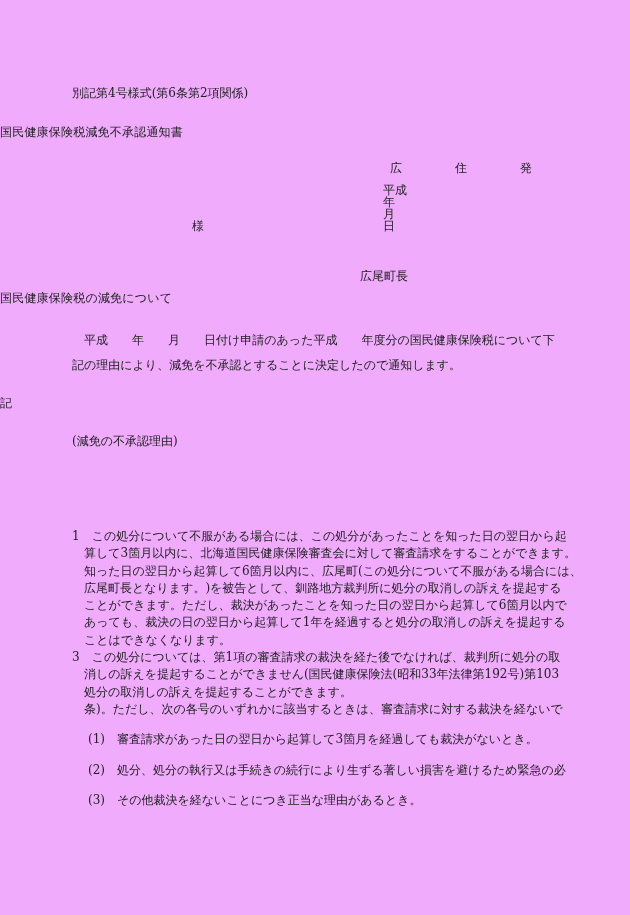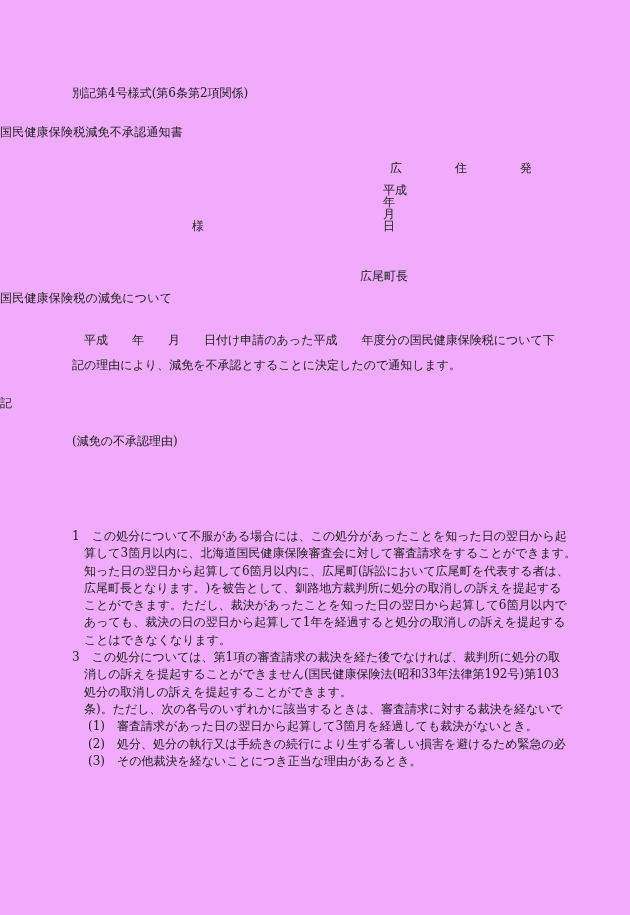--- a/index.html
+++ b/index.html
@@ -27,21 +27,21 @@
   .body-para   { left: 72px;  top: 328px; width: 520px; }
   .body-para .line { line-height: 25px; }
   .marker      { top: 397px; }
   .reason      { left: 72px;  top: 435px; }
   .appeal      { left: 72px;  top: 528px; width: 540px; }
   .appeal .line { line-height: 17.3px; }
 
   .line { white-space: nowrap; }
   .ind0 { padding-left: 0; }
   .ind1 { padding-left: 12px; }
-  .ind2 { padding-left: 16px; }
+  .ind2 { padding-left: 16px; margin-top: 13px; }
   .ind3 { padding-left: 36px; }
 </style>
 </head>
 <body>
 
 <div class="page">
 
   <div class="abs form-number">別記第4号様式(第6条第2項関係)</div>
 
   <div class="abs center title">国民健康保険税減免不承認通知書</div>
@@ -71,21 +71,21 @@
   <div class="abs center subject">国民健康保険税の減免について</div>
 
   <div class="abs center marker">記</div>
 
   <div class="abs reason">(減免の不承認理由)</div>
 
   <div class="abs appeal">
     <div>
         <div class="line ind0">1　この処分について不服がある場合には、この処分があったことを知った日の翌日から起</div>
         <div class="line ind1">算して3箇月以内に、北海道国民健康保険審査会に対して審査請求をすることができます。</div>
-        <div class="line ind1">知った日の翌日から起算して6箇月以内に、広尾町(訴訟において広尾町を代表する者は、</div>
+        <div class="line ind1">知った日の翌日から起算して6箇月以内に、広尾町(この処分について不服がある場合には、</div>
         <div class="line ind1">広尾町長となります。)を被告として、釧路地方裁判所に処分の取消しの訴えを提起する</div>
         <div class="line ind1">ことができます。ただし、裁決があったことを知った日の翌日から起算して6箇月以内で</div>
         <div class="line ind1">あっても、裁決の日の翌日から起算して1年を経過すると処分の取消しの訴えを提起する</div>
         <div class="line ind1">ことはできなくなります。</div>
         <div class="line ind0">3　この処分については、第1項の審査請求の裁決を経た後でなければ、裁判所に処分の取</div>
         <div class="line ind1">消しの訴えを提起することができません(国民健康保険法(昭和33年法律第192号)第103</div>
         <div class="line ind1">処分の取消しの訴えを提起することができます。</div>
         <div class="line ind1">条)。ただし、次の各号のいずれかに該当するときは、審査請求に対する裁決を経ないで</div>
         <div class="line ind2">(1)　審査請求があった日の翌日から起算して3箇月を経過しても裁決がないとき。</div>
         <div class="line ind2">(2)　処分、処分の執行又は手続きの続行により生ずる著しい損害を避けるため緊急の必</div>

